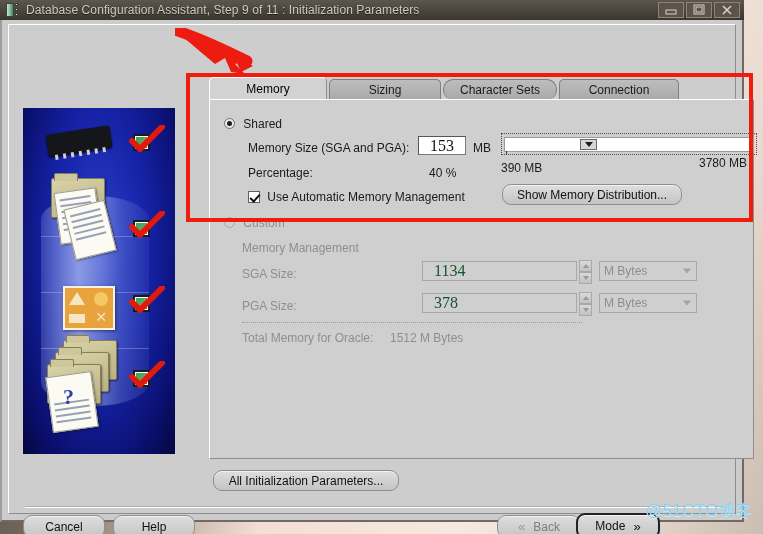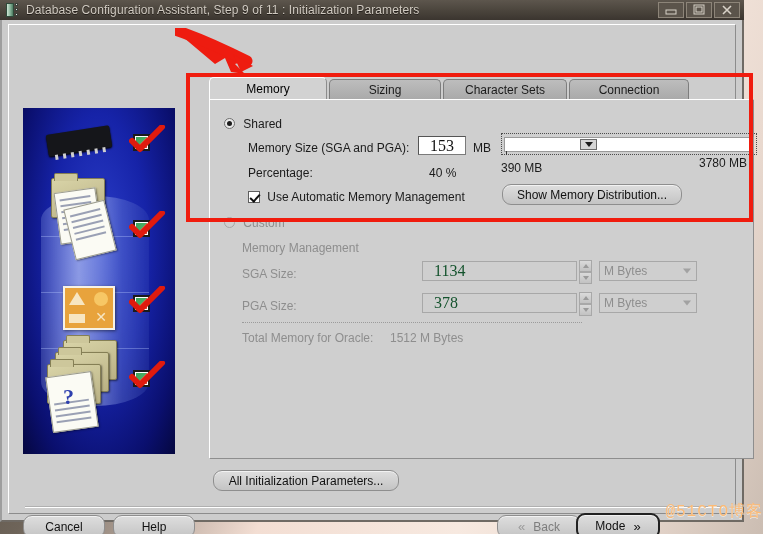--- a/index.html
+++ b/index.html
@@ -131,22 +131,22 @@
   .spin .up i{border-bottom:4px solid #9a9a9a;}
   .spin .dn i{border-top:4px solid #9a9a9a;}
 
   .sep{position:absolute;border-top:1px dotted #9b9b9b;}
   .hr{position:absolute;left:16px;right:12px;height:1px;background:#b0b0b0;border-bottom:1px solid #ffffff;}
 
   
   .redbox{position:absolute;left:186px;top:73px;width:567px;height:149px;
       border:4px solid #f01c0e;box-sizing:border-box;pointer-events:none;}
   .arrow{position:absolute;left:175px;top:28px;width:116px;height:48px;pointer-events:none;}
-  .watermark{position:absolute;right:0;bottom:12px;font-size:16px;color:#fdba74;
-      font-family:Liberation Mono, monospace;letter-spacing:1px;text-shadow:0 1px 0 #e8e6e2;}
+  .watermark{position:absolute;right:10px;bottom:12px;font-size:16px;color:#7dd3fc;
+      font-family:Liberation Sans, sans-serif;letter-spacing:1px;text-shadow:0 1px 0 #e8e6e2;}
 </style>
 </head>
 <body>
 
 <div class="desktop">
   <div class="smudge"></div>
   <div class="smudge2"></div>
 </div>
 
 <div class="window">
@@ -269,21 +269,21 @@
           </svg>
       </span>
 
       <div class="tabs">
         <div class="tab active" style="width:118px;">
           <span>Memory</span>
         </div>
         <div class="tab" style="width:112px;">
           <span>Sizing</span>
         </div>
-        <div class="tab" style="width:124px;">
+        <div class="tab" style="width:114px;border-radius:10px;">
           <span>Character Sets</span>
         </div>
         <div class="tab" style="width:120px;">
           <span>Connection Mode</span>
         </div>
       </div>
 
       <div class="tabpanel">
 
         <div class="row" style="left:14px;top:17px;">

